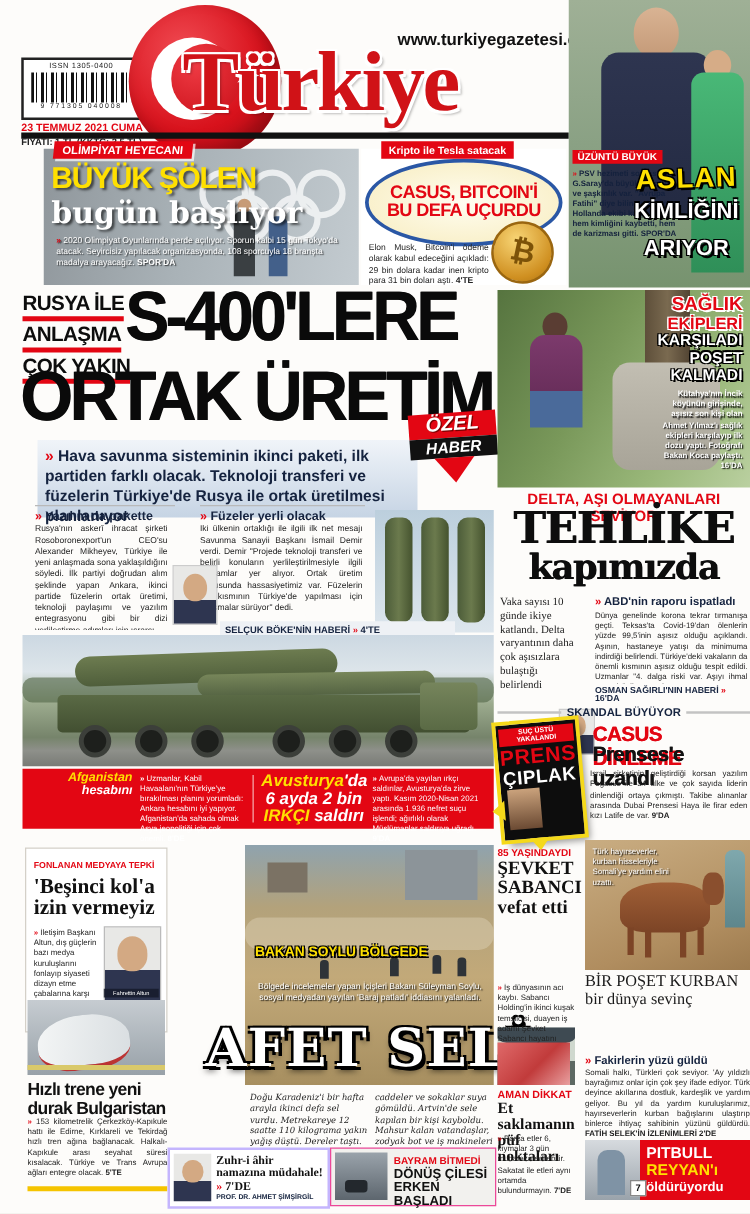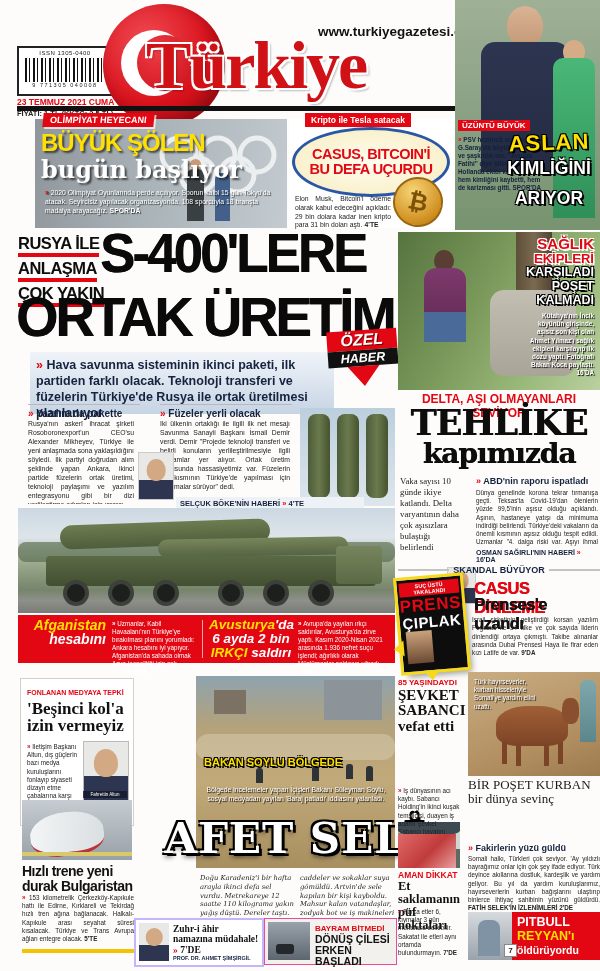--- a/index.html
+++ b/index.html
@@ -125,21 +125,21 @@
   .tbody{position:absolute;left:28px;top:48px;width:330px;height:30px;border-radius:4px;
          background:linear-gradient(#5a6a45,#424f31);}
   .tcab{position:absolute;left:318px;top:38px;width:46px;height:38px;border-radius:4px;
         background:linear-gradient(#76855c,#5a6a45);}
   .wheel{position:absolute;top:72px;width:26px;height:26px;border-radius:50%;background:#1d1f1c;
          border:4px solid #3c3f3a;box-sizing:border-box;}
 
   
   .banner{left:18px;top:615px;width:377px;height:48px;background:#e30613;color:#fff;}
   .afg-t{position:absolute;left:4px;top:3px;width:84px;text-align:right;font-style:italic;
-         font-weight:bold;font-size:14px;line-height:1.02;}
+         font-weight:bold;font-size:10px;line-height:1.02;}
   .afg-b{position:absolute;left:94px;top:5px;width:84px;font-size:6.3px;line-height:1.28;}
   .bdiv{position:absolute;left:184px;top:5px;width:1px;height:38px;background:rgba(255,255,255,.65);}
   .avu-t{position:absolute;left:191px;top:3px;width:84px;text-align:center;font-style:italic;
          font-weight:bold;font-size:13.5px;line-height:1.05;}
   .avu-b{position:absolute;left:280px;top:5px;width:92px;font-size:6.3px;line-height:1.28;}
   .yel{color:#ffe000;}
 
   
   .bes{left:20px;top:678px;width:112px;height:146px;background:#fff;border:1px solid #d4d0c8;}
   .bes-k{position:absolute;left:6px;top:10px;font-size:7px;font-weight:bold;color:#e30613;}

